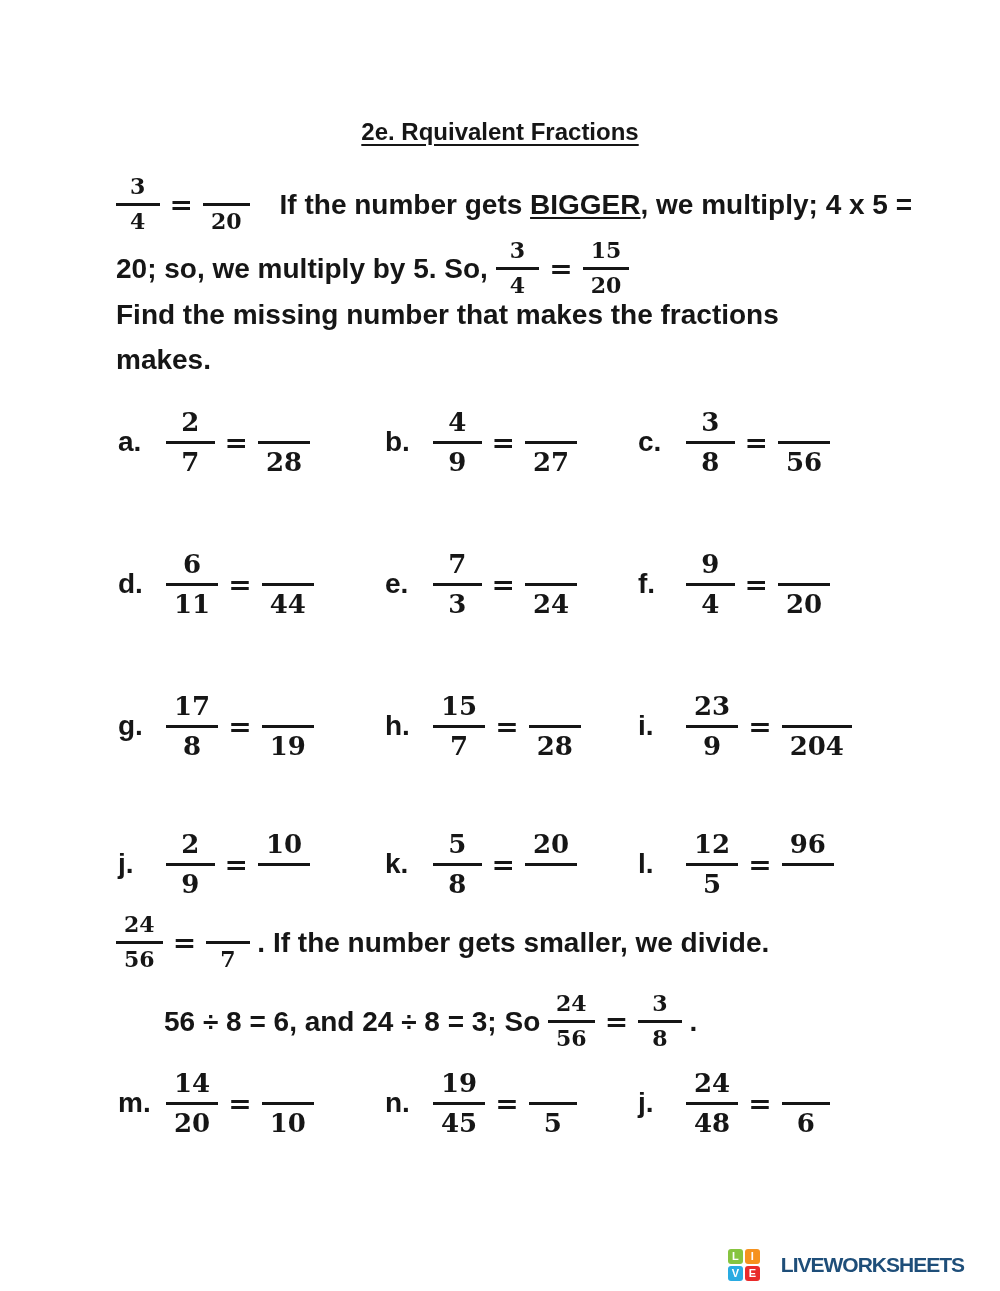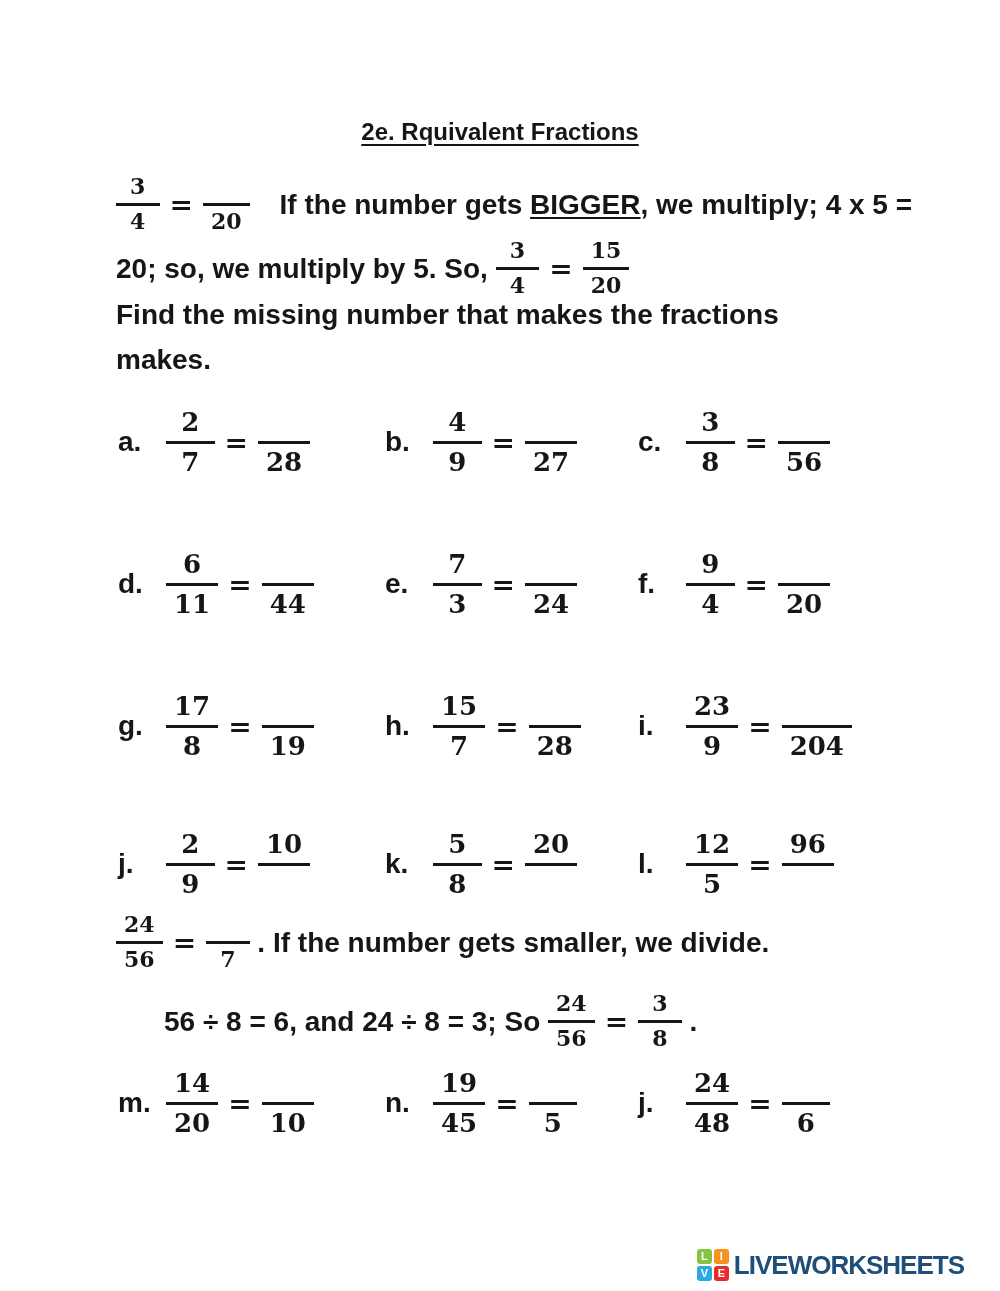--- a/index.html
+++ b/index.html
@@ -92,23 +92,24 @@
     border-radius:3px;
     color:#fff;
     font-size:11px;
     font-weight:bold;
     display:flex;
     align-items:center;
     justify-content:center;
     line-height:1;
   }
   .wordmark{
-    font-size:26px;
+    font-size:21px;
     font-weight:bold;
     letter-spacing:-1px;
+    margin-left:16px;
   }
   .blank{cursor:text;}
 </style>
 </head>
 <body>
 
 <div class="page">
 
   <div class="abs title">
     <span class="u">2e. Rquivalent Fractions</span>

